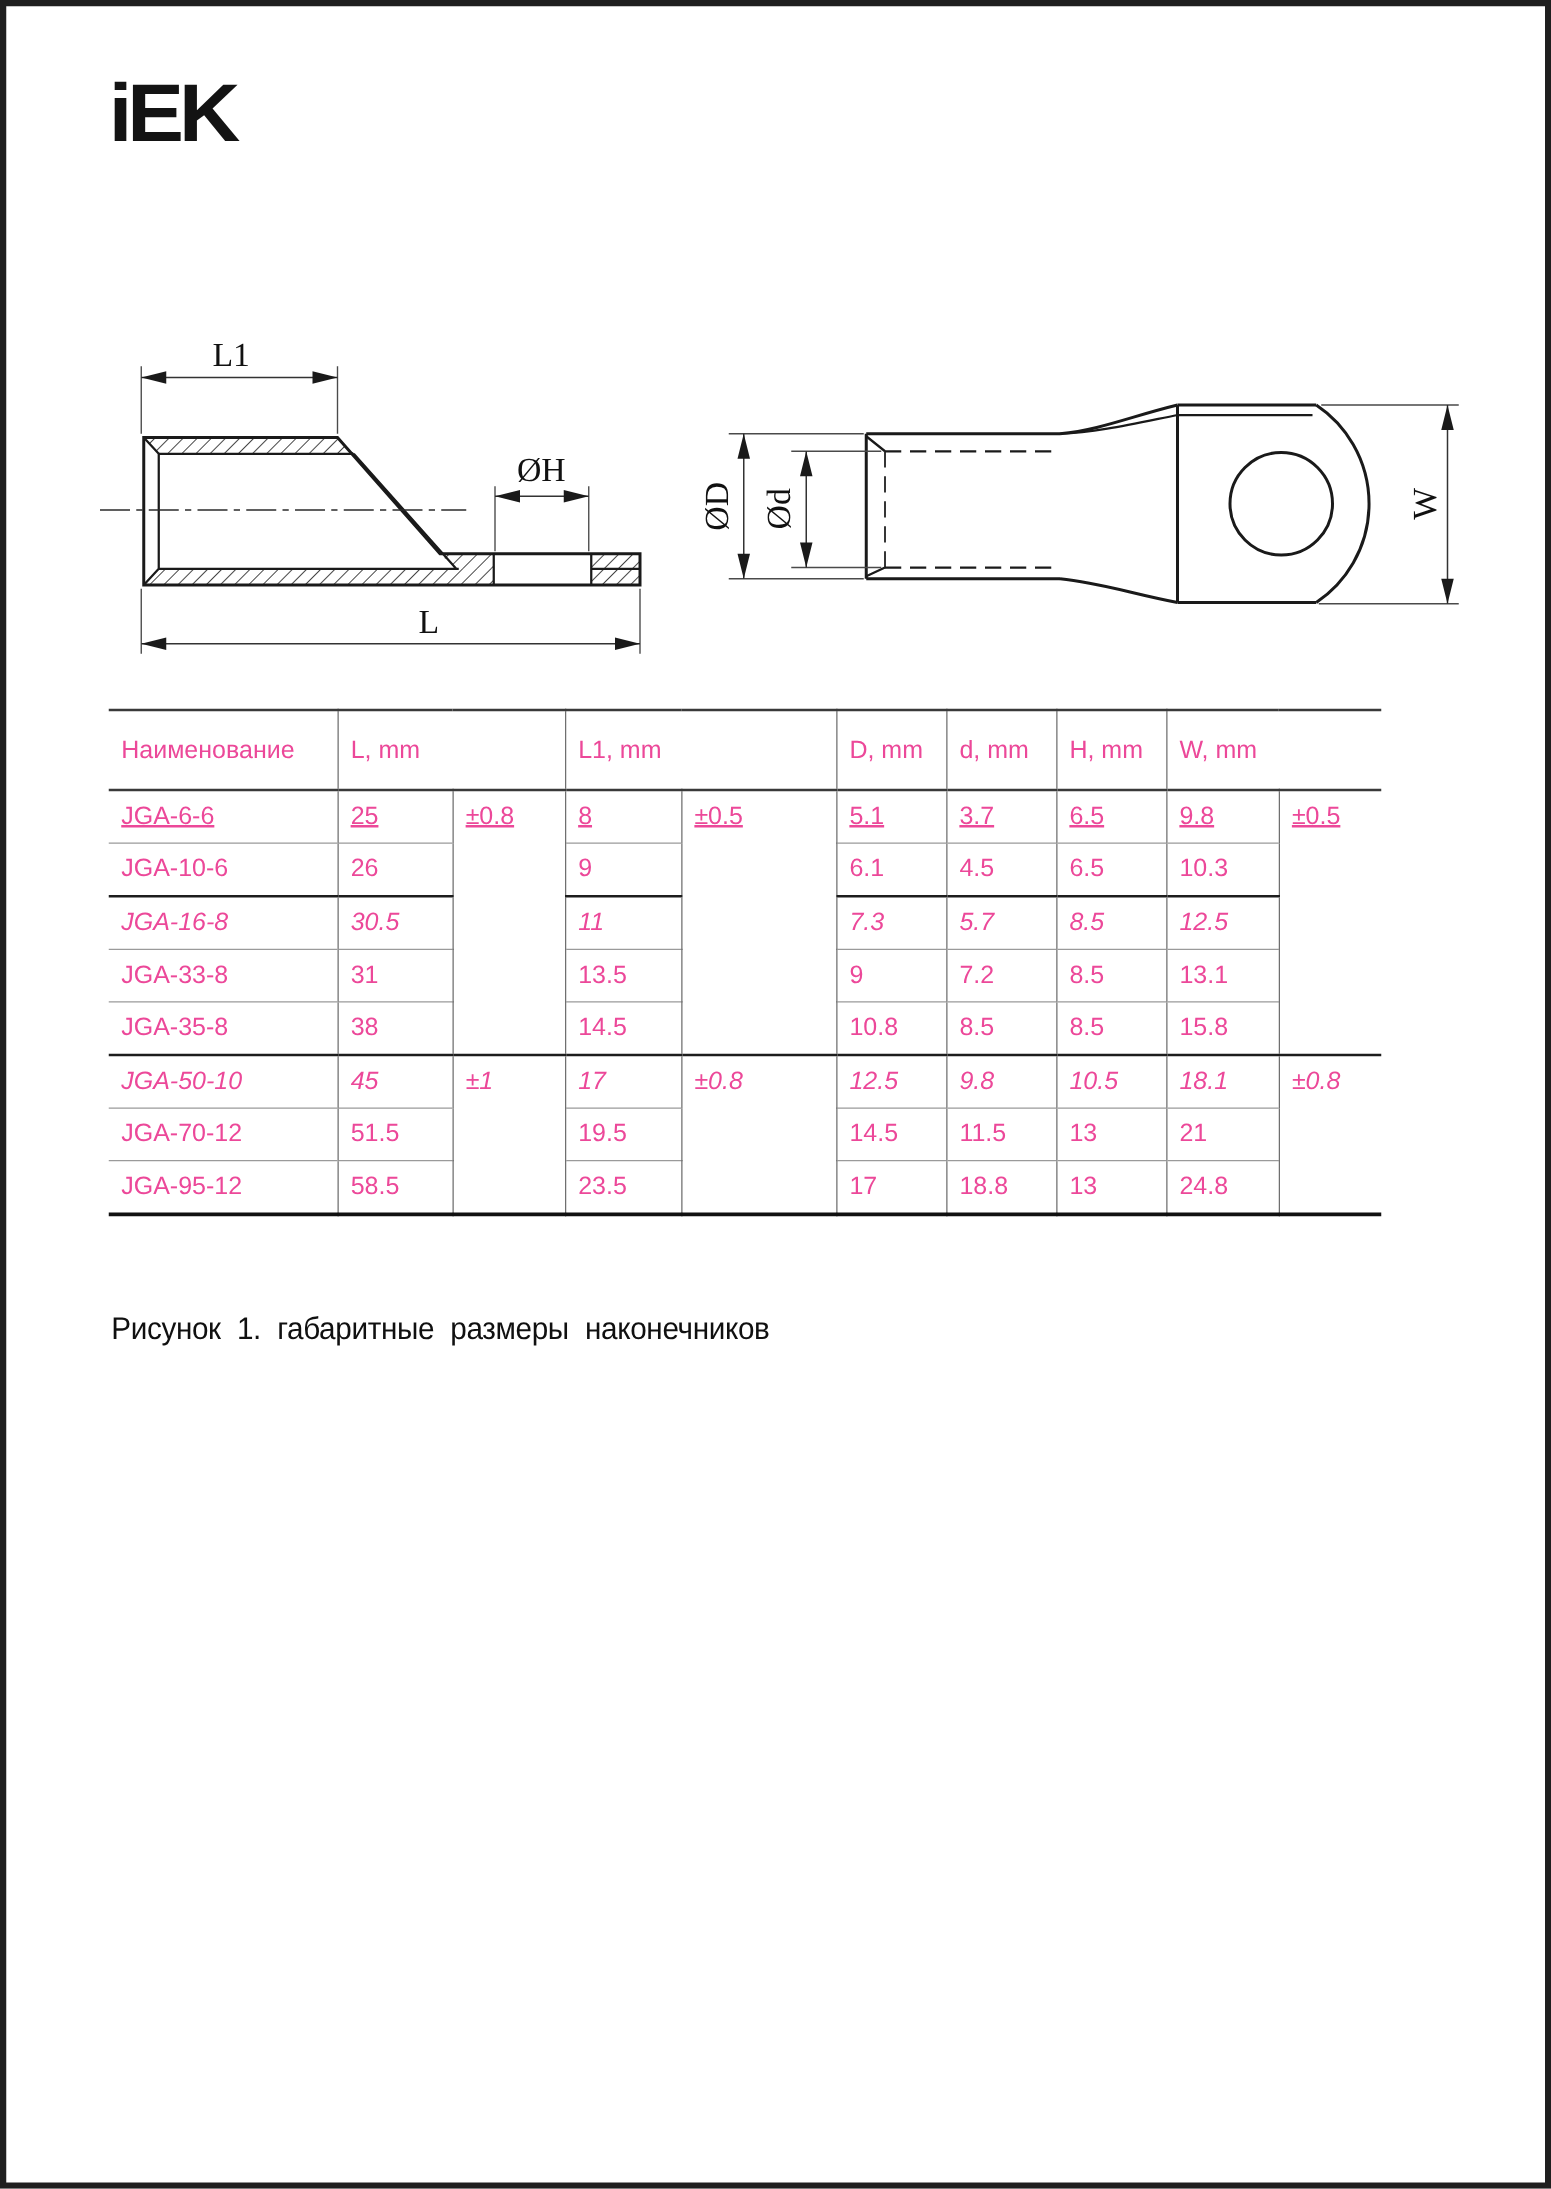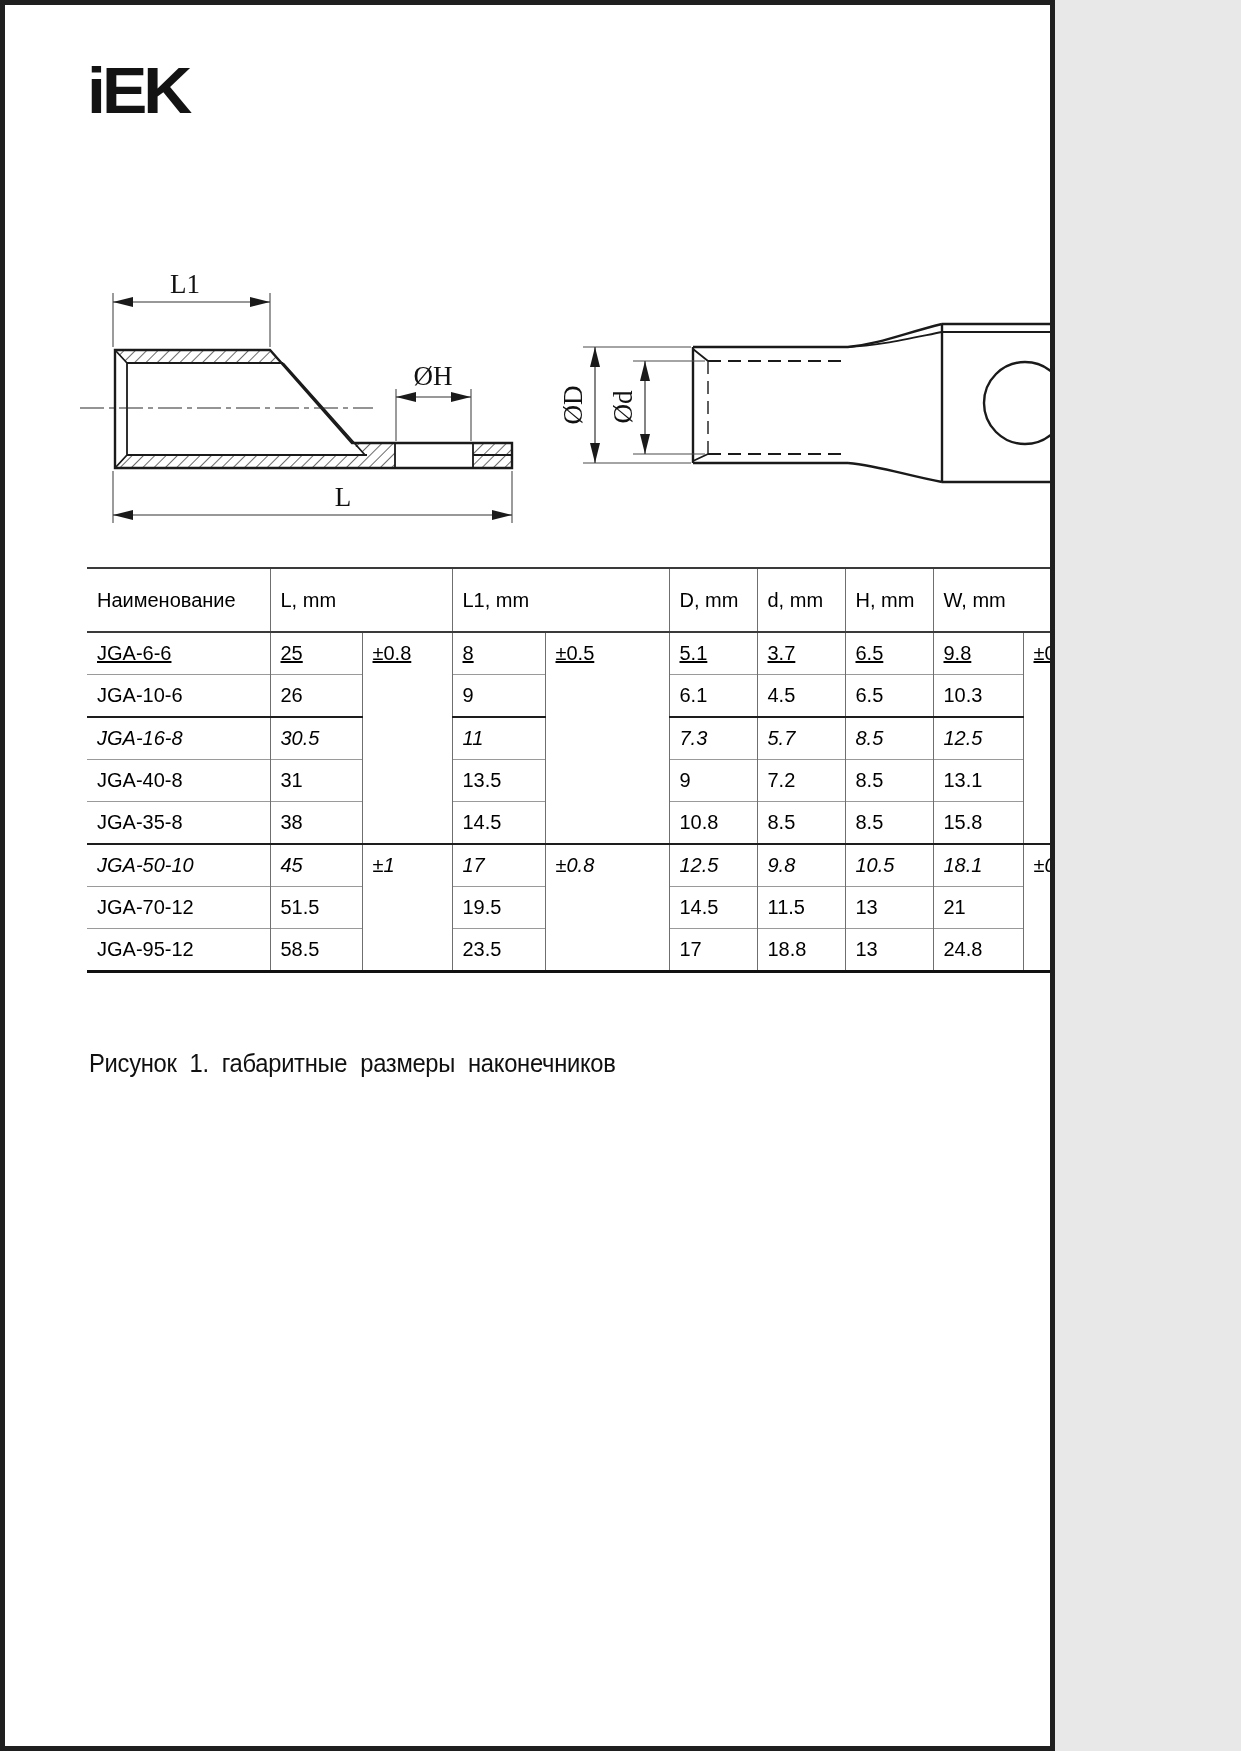--- a/index.html
+++ b/index.html
@@ -1,17 +1,17 @@
 <!DOCTYPE html>
 <html><head>
 <meta charset="utf-8">
 <style>
   html,body{margin:0;padding:0;background:#e8e8e8;}
   #page{
-    position:relative;width:1055px;height:1751px;background:#ffffff;
+    position:relative;width:1241px;height:1751px;background:#ffffff;
     border:5px solid #1f1f1f;box-sizing:border-box;overflow:hidden;
     font-family:"Liberation Sans",sans-serif;color:#141414;padding-left:32px;
   }
   
   #logo{
     position:absolute;left:82px;top:48px;
     font-family:"Liberation Sans",sans-serif;font-weight:900;font-size:68px;
     letter-spacing:-4px;color:#131313;transform:scaleY(0.96);transform-origin:left top;
   }
   
@@ -21,21 +21,21 @@
   .dim{stroke:#333;stroke-width:1.2;fill:none;}
   .ext{stroke:#4a4a4a;stroke-width:1.1;fill:none;}
   .arrow{fill:#1a1a1a;stroke:none;}
   .hatched{fill:url(#hatch);stroke:none;}
   .dimtext{font-family:"Liberation Serif",serif;font-size:27px;fill:#111;}
   
   #lugtable{position:absolute;left:82px;top:562px;}
   table{
     border-collapse:collapse;table-layout:fixed;width:1018px;
     border-top:2px solid #3a3a3a;border-bottom:3px solid #111;
-    font-family:"Liberation Sans",sans-serif;font-size:20px;color:#000000;
+    font-family:"Liberation Sans",sans-serif;font-size:20px;color:#ec4899;
   }
   th{
     height:62px;font-weight:400;text-align:left;padding:0 0 0 10px;
     border-bottom:2px solid #3a3a3a;vertical-align:middle;
     border-left:1px solid #6f6f6f;border-right:1px solid #6f6f6f;
   }
   td{
     height:41px;text-align:left;padding:0 0 0 10px;vertical-align:middle;
     border-top:1px solid #9a9a9a;
     border-left:1px solid #6f6f6f;border-right:1px solid #6f6f6f;
@@ -186,21 +186,21 @@
         <tr class="dark">
           <td class="name">JGA-16-8</td>
           <td>30.5</td>
           <td>11</td>
           <td>7.3</td>
           <td>5.7</td>
           <td>8.5</td>
           <td>12.5</td>
         </tr>
         <tr>
-          <td class="name">JGA-40-8</td>
+          <td class="name">JGA-33-8</td>
           <td>31</td>
           <td>13.5</td>
           <td>9</td>
           <td>7.2</td>
           <td>8.5</td>
           <td>13.1</td>
         </tr>
         <tr>
           <td class="name">JGA-35-8</td>
           <td>38</td>

